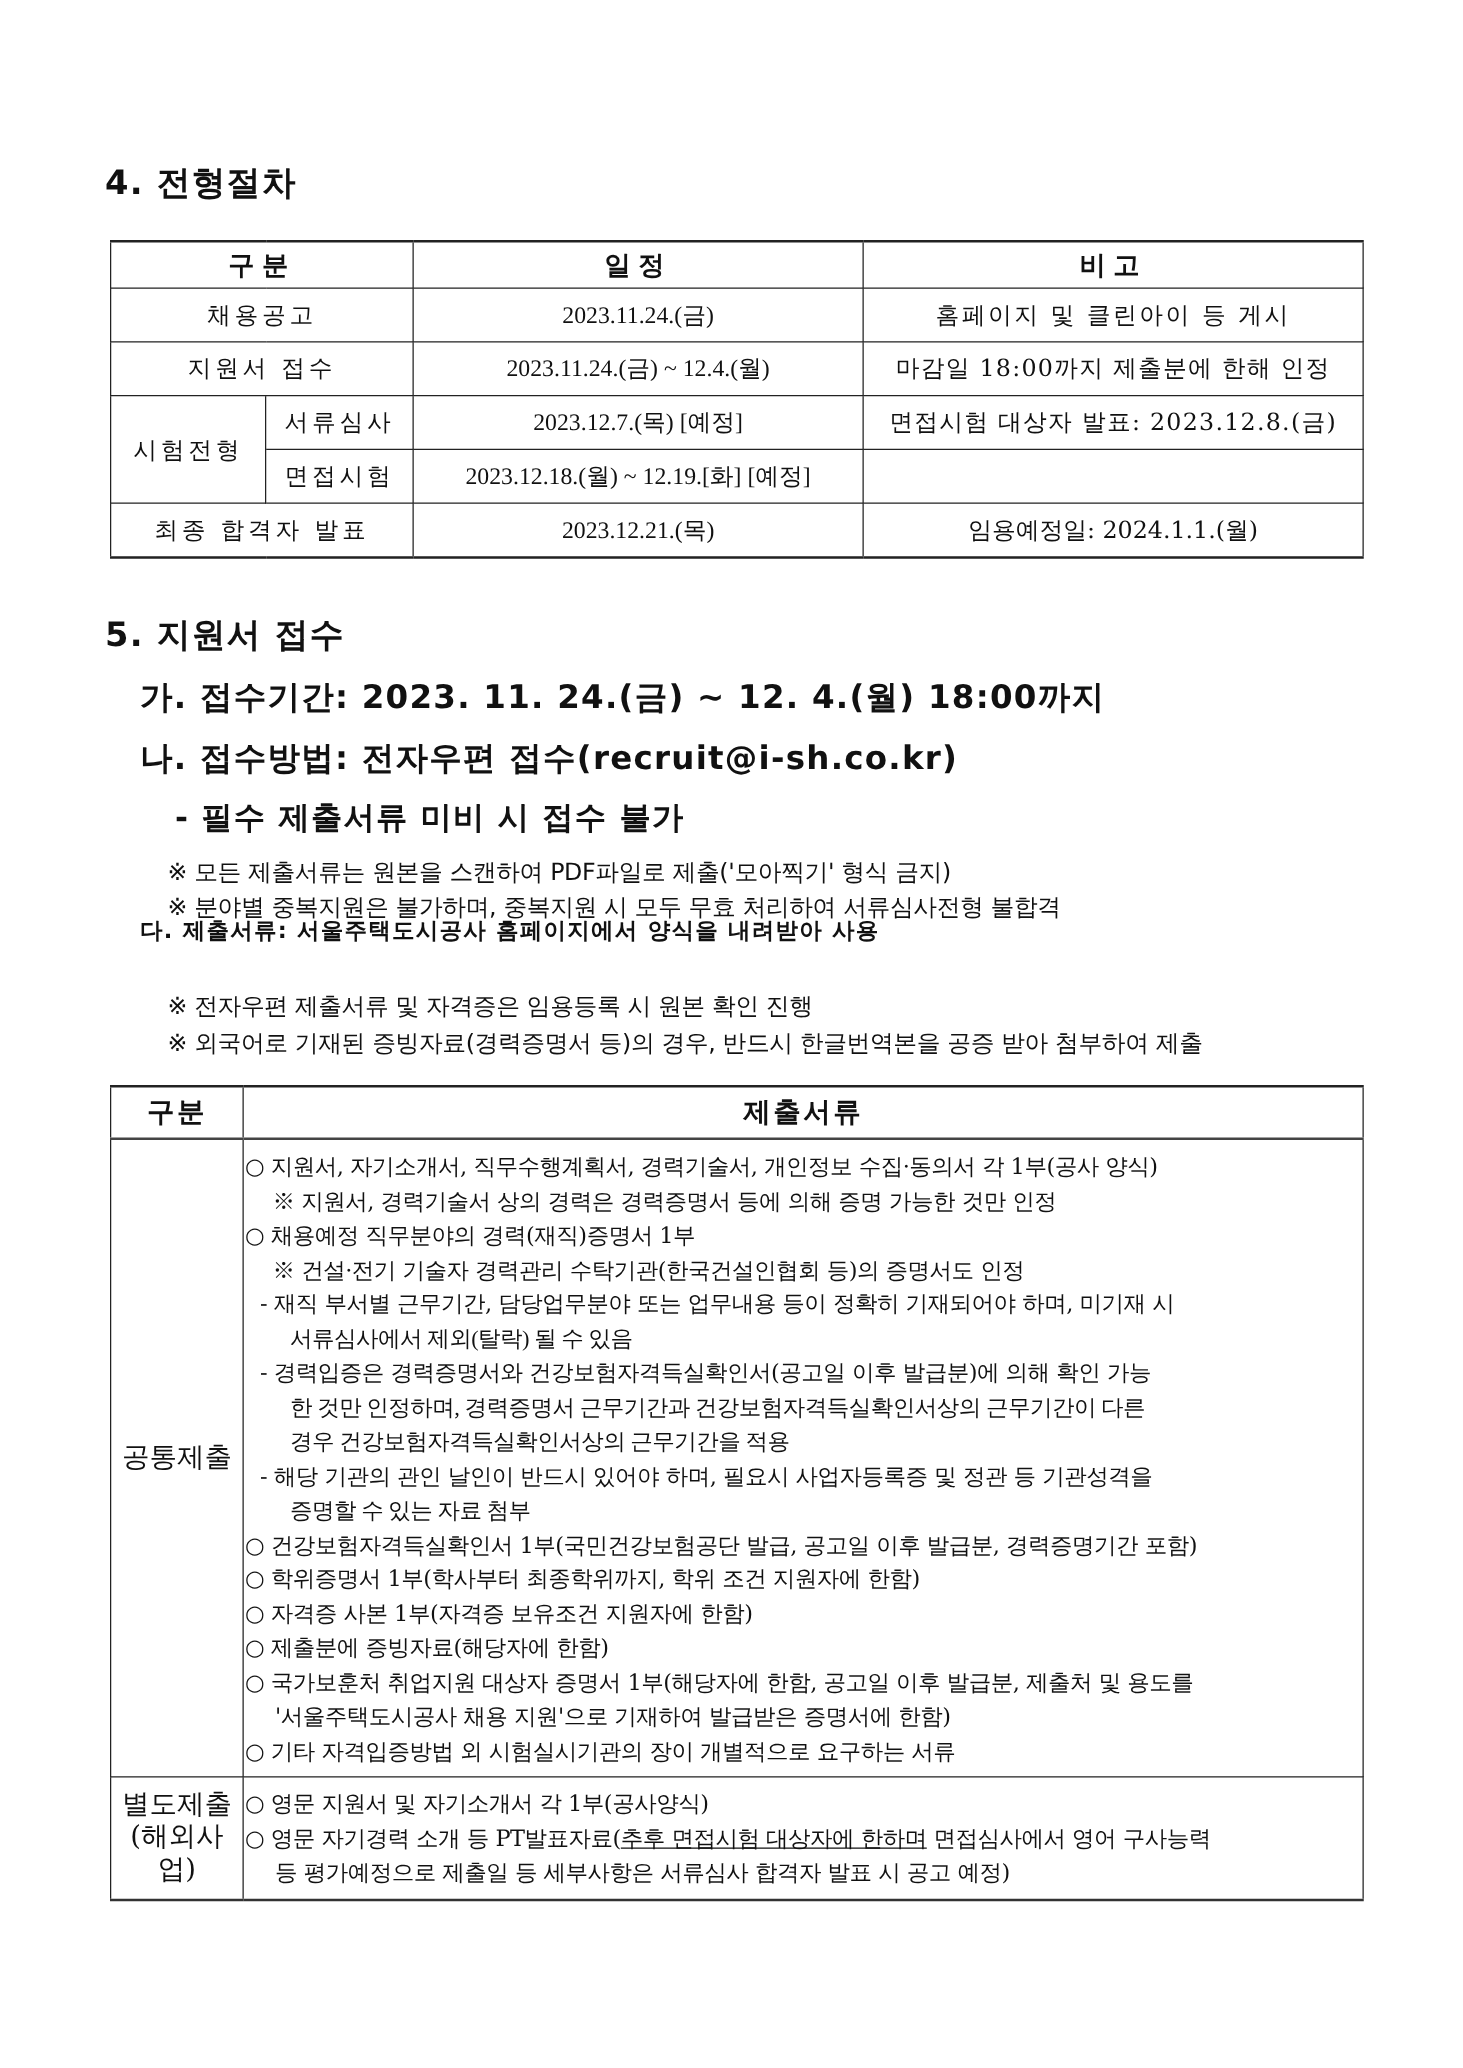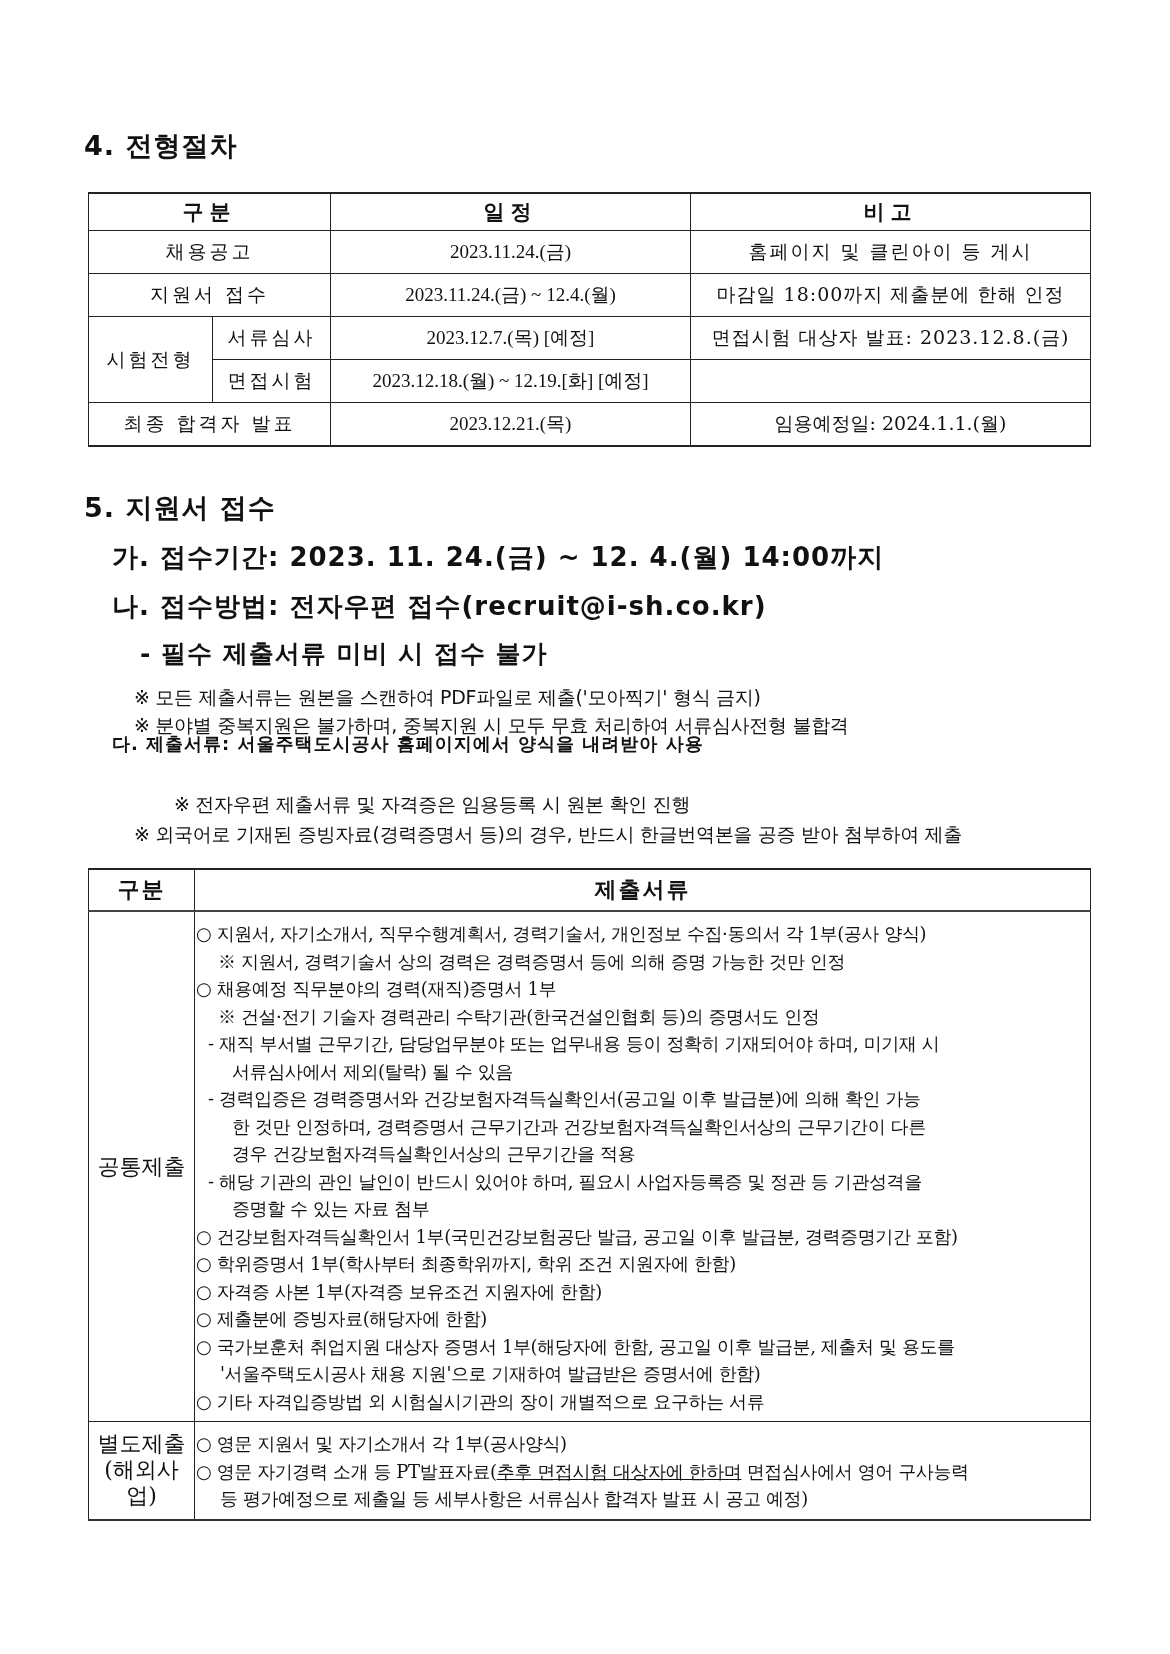--- a/index.html
+++ b/index.html
@@ -56,21 +56,21 @@
     font-weight: bold; font-size: 22px; letter-spacing: 2px;
   }
   table.t2 td { border: 1px solid #222; vertical-align: middle; }
   table.t2 tr:last-child td { border-bottom: 2.5px solid #333; }
   .cat { text-align: center; font-size: 22px; line-height: 26px; }
   .docs { padding: 8px 8px 6px 1px; }
   .docs .it { white-space: nowrap; line-height: 27.5px; letter-spacing: -0.4px; }
   .ind1 { padding-left: 0; }
   .ind2 { padding-left: 24px; }
   .ind3 { padding-left: 12px; }
-  .ind4 { padding-left: 36px; }
+  .ind4 { padding-left: 36px; font-family: Liberation Serif, serif; }
   .ul { text-decoration: underline; }
 </style>
 </head>
 <body>
 
 <h2 class="h-section" style="top:128px;">4. 전형절차</h2>
 
 <table class="t1">
   <colgroup>
     <col style="width:124px">
@@ -108,27 +108,27 @@
   <tr>
     <td colspan="2" class="spaced">최종 합격자 발표</td>
     <td class="serif">2023.12.21.(목)</td>
     <td>임용예정일: 2024.1.1.(월)</td>
   </tr>
 </tbody>
   </table>
 
 <h2 class="h-section" style="top:490px;">5. 지원서 접수</h2>
 
-<div class="line sans l-ga">가. 접수기간: 2023. 11. 24.(금) ~ 12. 4.(월) 14:00까지</div>
+<div class="line sans l-ga">가. 접수기간: 2023. 11. 24.(금) ~ 12. 4.(월) 18:00까지</div>
 <div class="line sans l-na">나. 접수방법: 전자우편 접수(recruit@i-sh.co.kr)</div>
 <div class="line sans l-dash">- 필수 제출서류 미비 시 접수 불가</div>
 <div class="line sans l-note" style="top:685px;">※ 모든 제출서류는 원본을 스캔하여 PDF파일로 제출('모아찍기' 형식 금지)</div>
 <div class="line sans l-note" style="top:713px;">※ 분야별 중복지원은 불가하며, 중복지원 시 모두 무효 처리하여 서류심사전형 불합격</div>
 <div class="line sans l-da">다. 제출서류: 서울주택도시공사 홈페이지에서 양식을 내려받아 사용</div>
-<div class="line sans l-note" style="top:792px;margin-left:40px;">※ 전자우편 제출서류 및 자격증은 임용등록 시 원본 확인 진행</div>
+<div class="line sans l-note" style="top:792px;">※ 전자우편 제출서류 및 자격증은 임용등록 시 원본 확인 진행</div>
 <div class="line sans l-note" style="top:822px;">※ 외국어로 기재된 증빙자료(경력증명서 등)의 경우, 반드시 한글번역본을 공증 받아 첨부하여 제출</div>
 
 <table class="t2">
   <colgroup>
       <col style="width:106px">
       <col style="width:896px">
     </colgroup>
   <tbody>
       <tr>
     <th>구분</th>

